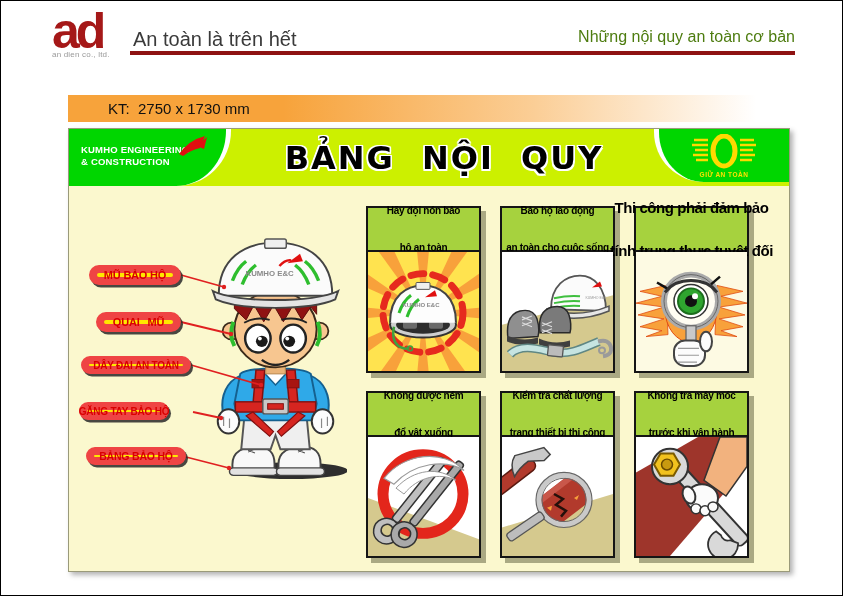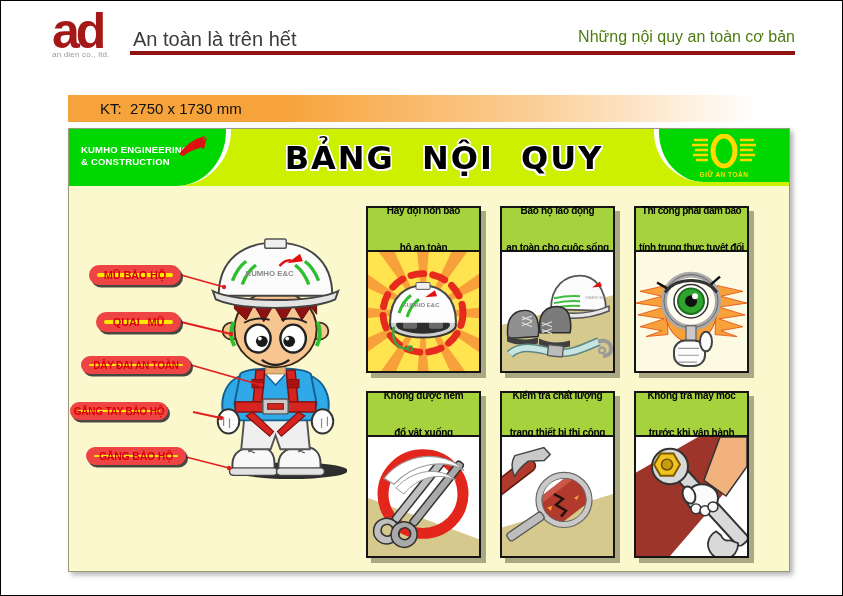--- a/index.html
+++ b/index.html
@@ -10,21 +10,21 @@
   
   .logo{position:absolute;left:52px;top:8px;width:80px;}
   .logo-text{font-size:50px;font-weight:bold;color:#A51818;letter-spacing:-4px;line-height:46px;}
   .logo-sub{font-size:8px;color:#999;margin-top:-4px;letter-spacing:0.2px;white-space:nowrap;}
   .slogan-left{position:absolute;left:133px;top:28px;font-size:20px;color:#3a3a3a;}
   .slogan-right{position:absolute;right:48px;top:28px;font-size:16px;color:#4d7c0f;}
   .head-rule{position:absolute;left:130px;top:51px;width:665px;height:3.5px;background:#8E1212;}
 
   
   .size-label{position:absolute;left:68px;top:95px;width:717px;height:27px;line-height:27px;
-    padding-left:32px;box-sizing:border-box;font-size:15px;color:#111;white-space:pre;
+    padding-left:40px;box-sizing:border-box;font-size:15px;color:#111;white-space:pre;
     background:linear-gradient(to right,#F7A33B 0%,#F7A33B 30%,#FBCE96 65%,#FFFFFF 96%);}
 
   
   .board{position:absolute;left:68px;top:128px;width:722px;height:444px;background:#FBF8CE;
     border:1px solid #9a9a7a;box-sizing:border-box;box-shadow:3px 3px 5px rgba(0,0,0,.3);}
   .board-header{position:relative;height:57px;background:#CCF000;}
   .hdr-left{position:absolute;left:0;top:0;width:162px;height:57px;background:#00D600;
     border-right:5px solid #fff;border-bottom-right-radius:55px;box-sizing:border-box;z-index:2;}
   .company{padding:15px 0 0 12px;color:#fff;font-weight:bold;font-size:9.5px;line-height:1.3;letter-spacing:0.2px;white-space:nowrap;}
   .kumho-arrow{position:absolute;left:108px;top:5px;}
@@ -40,32 +40,32 @@
 
   
   .connectors{position:absolute;left:0;top:0;z-index:3;pointer-events:none;}
   .worker{position:absolute;left:136px;top:52px;width:142px;height:242px;z-index:2;}
   .pill{position:absolute;z-index:4;background:#FFE800;border:8px solid #ef4444;border-radius:10px;
     color:#D90000;font-weight:bold;display:flex;align-items:center;justify-content:center;
     box-shadow:2px 2.5px 0 rgba(40,40,40,.85);white-space:nowrap;box-sizing:border-box;letter-spacing:-0.2px;}
   .pill-0{left:20px;top:79px;width:92px;height:20px;font-size:11px;}
   .pill-1{left:27px;top:126px;width:85px;height:20px;font-size:11px;word-spacing:5px;}
   .pill-2{left:12px;top:170px;width:110px;height:18px;font-size:10px;}
-  .pill-3{left:1px;top:216px;width:98px;height:18px;font-size:10px;}
+  .pill-3{left:10px;top:216px;width:90px;height:18px;font-size:10px;}
   .pill-4{left:17px;top:261px;width:100px;height:18px;font-size:10.5px;}
 
   
   .panels{position:absolute;left:297px;top:20px;width:425px;display:grid;
     grid-template-columns:repeat(3,115px);grid-template-rows:repeat(2,167px);column-gap:19px;row-gap:18px;}
   .panel{border:2px solid #151515;box-sizing:border-box;background:#fff;
     box-shadow:5px 5px 0 rgba(90,90,55,.5);display:flex;flex-direction:column;}
   .panel-hd{height:42px;background:#A6D23E;border-bottom:2px solid #151515;display:flex;flex-direction:column;
     align-items:center;justify-content:center;font-weight:bold;font-size:10px;line-height:1.3;color:#000;
     letter-spacing:-0.3px;white-space:nowrap;gap:24px;}
-  .panel-hd.tight{font-size:10px;letter-spacing:-0.45px;}
+  .panel-hd.tight{font-size:15px;letter-spacing:-0.45px;}
   .panel-bd{flex:1;position:relative;overflow:hidden;}
   .panel-bd svg{display:block;width:100%;height:100%;}
 </style>
 </head>
 <body>
 
 <div class="stage">
   <div class="frame"></div>
 
   <div class="logo">
@@ -168,21 +168,21 @@
         <path d="M116,46 q-5,-14 -14,-21 M106,50 q-5,-14 -14,-21" stroke="#2EBE2E" stroke-width="3.5" fill="none"></path>
         <path d="M84,27 L97,17 L100,25 Z" fill="#E01010"></path>
         <path d="M76,30 Q82,23 88,24" stroke="#E01010" stroke-width="2.5" fill="none"></path>
         <text x="66" y="41" text-anchor="middle" font-size="8" font-weight="bold" fill="#8a8a8a">KUMHO E&amp;C</text>
       </svg>
 
       <div class="pill pill-0">MŨ BẢO HỘ</div>
       <div class="pill pill-1">QUAI MŨ</div>
       <div class="pill pill-2">DÂY ĐAI AN TOÀN</div>
       <div class="pill pill-3">GĂNG TAY BẢO HỘ</div>
-      <div class="pill pill-4">GĂNG BẢO HỘ</div>
+      <div class="pill pill-4">BẢNG BẢO HỘ</div>
 
       <div class="panels">
 
         <div class="panel">
           <div class="panel-hd">
             <div>Hãy đội nón bảo</div>
               <div>hộ an toàn</div>
           </div>
           <div class="panel-bd">
             <svg viewBox="0 0 111 121" preserveAspectRatio="none">

